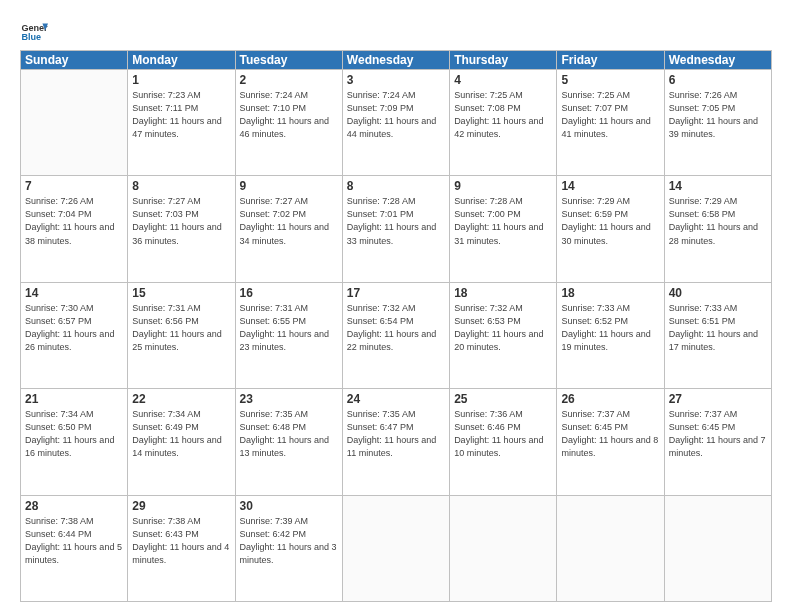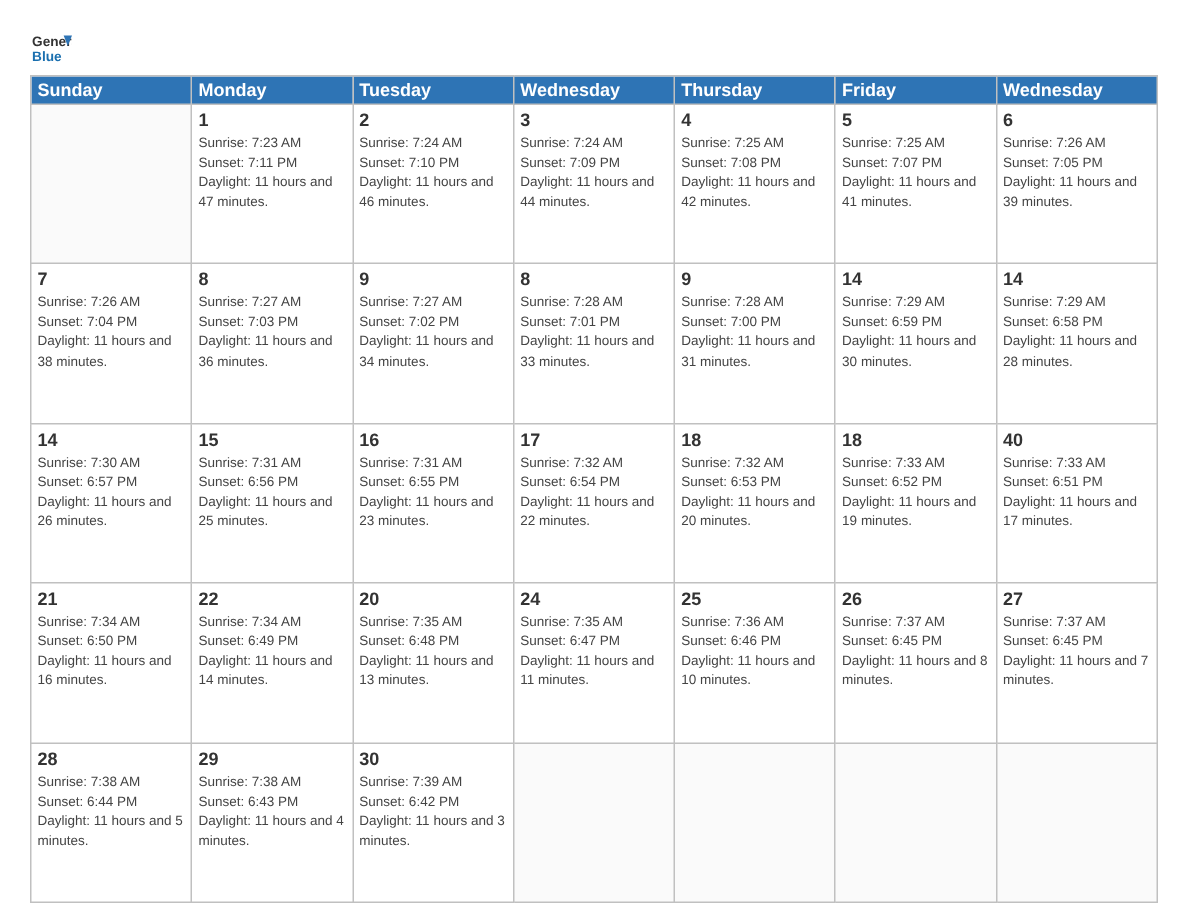--- a/index.html
+++ b/index.html
@@ -207,21 +207,21 @@
         <tr>
           <td>
             <span class="day-number">21</span>
             <div class="day-info">Sunrise: 7:34 AM<br>Sunset: 6:50 PM<br>Daylight: 11 hours and 16 minutes.</div>
           </td>
           <td>
             <span class="day-number">22</span>
             <div class="day-info">Sunrise: 7:34 AM<br>Sunset: 6:49 PM<br>Daylight: 11 hours and 14 minutes.</div>
           </td>
           <td>
-            <span class="day-number">20</span>
+            <span class="day-number">23</span>
             <div class="day-info">Sunrise: 7:35 AM<br>Sunset: 6:48 PM<br>Daylight: 11 hours and 13 minutes.</div>
           </td>
           <td>
             <span class="day-number">24</span>
             <div class="day-info">Sunrise: 7:35 AM<br>Sunset: 6:47 PM<br>Daylight: 11 hours and 11 minutes.</div>
           </td>
           <td>
             <span class="day-number">25</span>
             <div class="day-info">Sunrise: 7:36 AM<br>Sunset: 6:46 PM<br>Daylight: 11 hours and 10 minutes.</div>
           </td>

